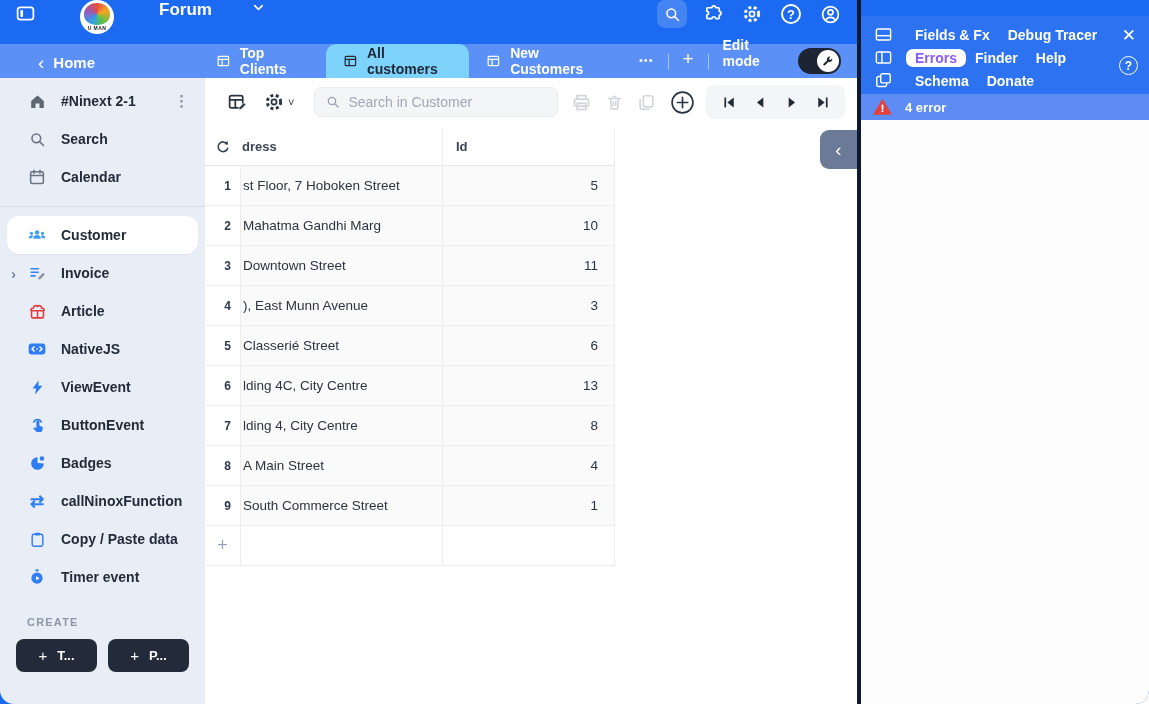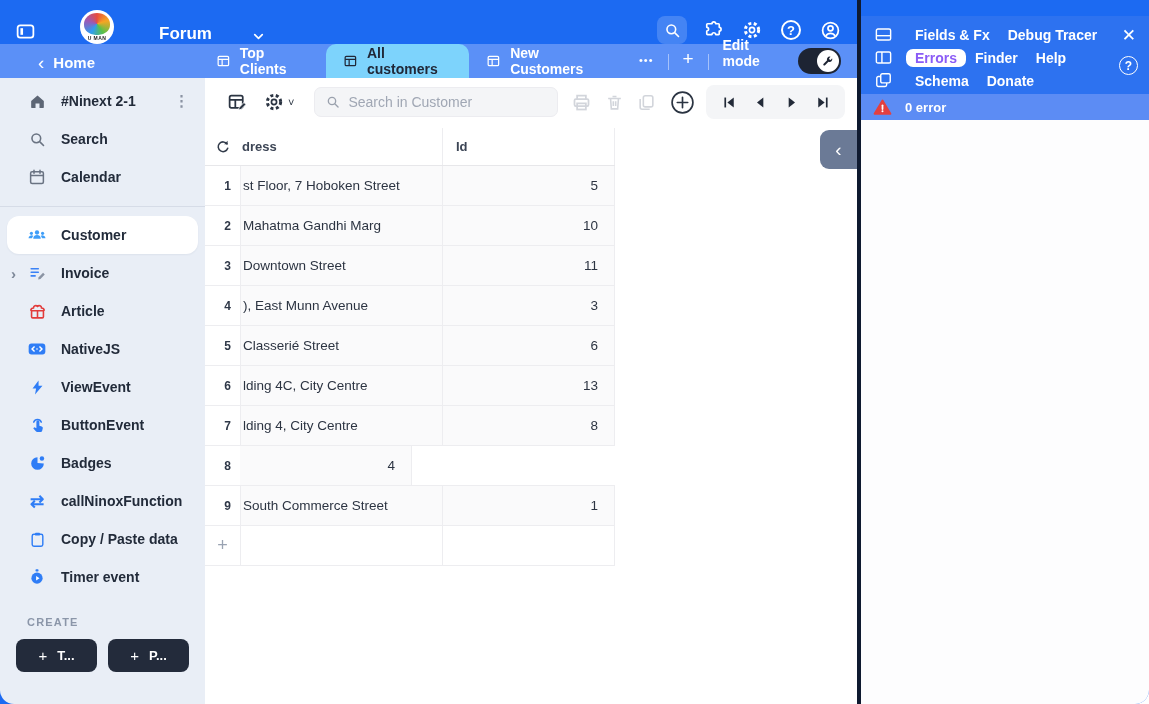--- a/index.html
+++ b/index.html
@@ -1,21 +1,21 @@
 <!DOCTYPE html>
 <html><head>
 <meta charset="utf-8">
 <style>
   * { margin:0; padding:0; box-sizing:border-box; }
   html,body { width:1149px; height:704px; font-family:"Liberation Sans", sans-serif; background:#fff; overflow:hidden; }
   .app { position:relative; width:1149px; height:704px; background:#1c6af2; overflow:hidden; border-bottom-right-radius:14px; }
 
   
   .left-zone { position:absolute; left:0; top:0; width:861px; height:704px; border-right:4px solid #0f1a30; display:flex; flex-direction:column; }
-  .topbar { height:44px; background:#1c6af2; display:flex; align-items:flex-end; padding:0 14px 0 12px; flex:none;gap:32px; }
+  .topbar { height:44px; background:#1c6af2; display:flex; align-items:flex-start; padding:0 14px 0 12px; flex:none;gap:32px; }
   .tb-toggle { width:26px; height:26px; display:flex; align-items:center; justify-content:center; }
   .logo { width:34px; height:34px; border-radius:50%; background:#fff; margin-left:10px; position:relative; overflow:hidden; flex:none; }
   .logo-burst { position:absolute; left:4px; top:3px; width:26px; height:22px; border-radius:50% 50% 45% 45%; background:conic-gradient(#e84c3d,#f5a623,#59c14a,#2f9df0,#9b59b6,#e84c3d); }
   .logo-text { position:absolute; bottom:3px; width:100%; text-align:center; font-size:5px; font-weight:bold; color:#222; letter-spacing:.4px; }
   .ws-name { color:#fff; font-size:17px; font-weight:700; margin-left:13px; }
   .ws-chevron { margin-left:7px; display:flex; }
   .tb-right { margin-left:auto; display:flex; align-items:center; gap:13px; }
   .tb-icon { display:flex; align-items:center; justify-content:center; width:26px; height:26px; }
   .tb-icon.hl { background:rgba(255,255,255,.18); border-radius:8px; width:30px; height:28px; }
   .circle-q { width:20px; height:20px; border:2px solid #fff; border-radius:50%; color:#fff; font-size:13px; font-weight:700; display:flex; align-items:center; justify-content:center; }
@@ -456,20 +456,21 @@
             <span class="c-addr">lding 4C, City Centre</span>
             <span class="c-id">13</span>
           </div>
           <div class="g-row">
             <span class="c-num">7</span>
             <span class="c-addr">lding 4, City Centre</span>
             <span class="c-id">8</span>
           </div>
           <div class="g-row">
             <span class="c-num">8</span>
+            <span class="c-addr">A Main Street</span>
             <span class="c-id">4</span>
           </div>
           <div class="g-row">
             <span class="c-num">9</span>
             <span class="c-addr">South Commerce Street</span>
             <span class="c-id">1</span>
           </div>
           <div class="g-row g-add">
             <span class="c-num">+</span>
             <span class="c-addr"></span>
@@ -523,18 +524,18 @@
       <span class="ph-help">
           <span class="circle-q">?</span>
         </span>
     </div>
     <div class="error-bar">
       <svg viewBox="0 0 24 24" width="19" height="19">
           <path d="M12 3.2 22 20H2z" fill="#e34040" stroke="#e34040" stroke-width="2.4" stroke-linejoin="round"></path>
           <path d="M12 9.2v4.8" stroke="#fff" stroke-width="2.2" stroke-linecap="round"></path>
           <circle cx="12" cy="16.8" r="1.3" fill="#fff"></circle>
         </svg>
-      <span class="error-label">0 error</span>
+      <span class="error-label">4 error</span>
     </div>
     <div class="panel-body"></div>
   </div>
 
 </div>
 
 </body></html>

